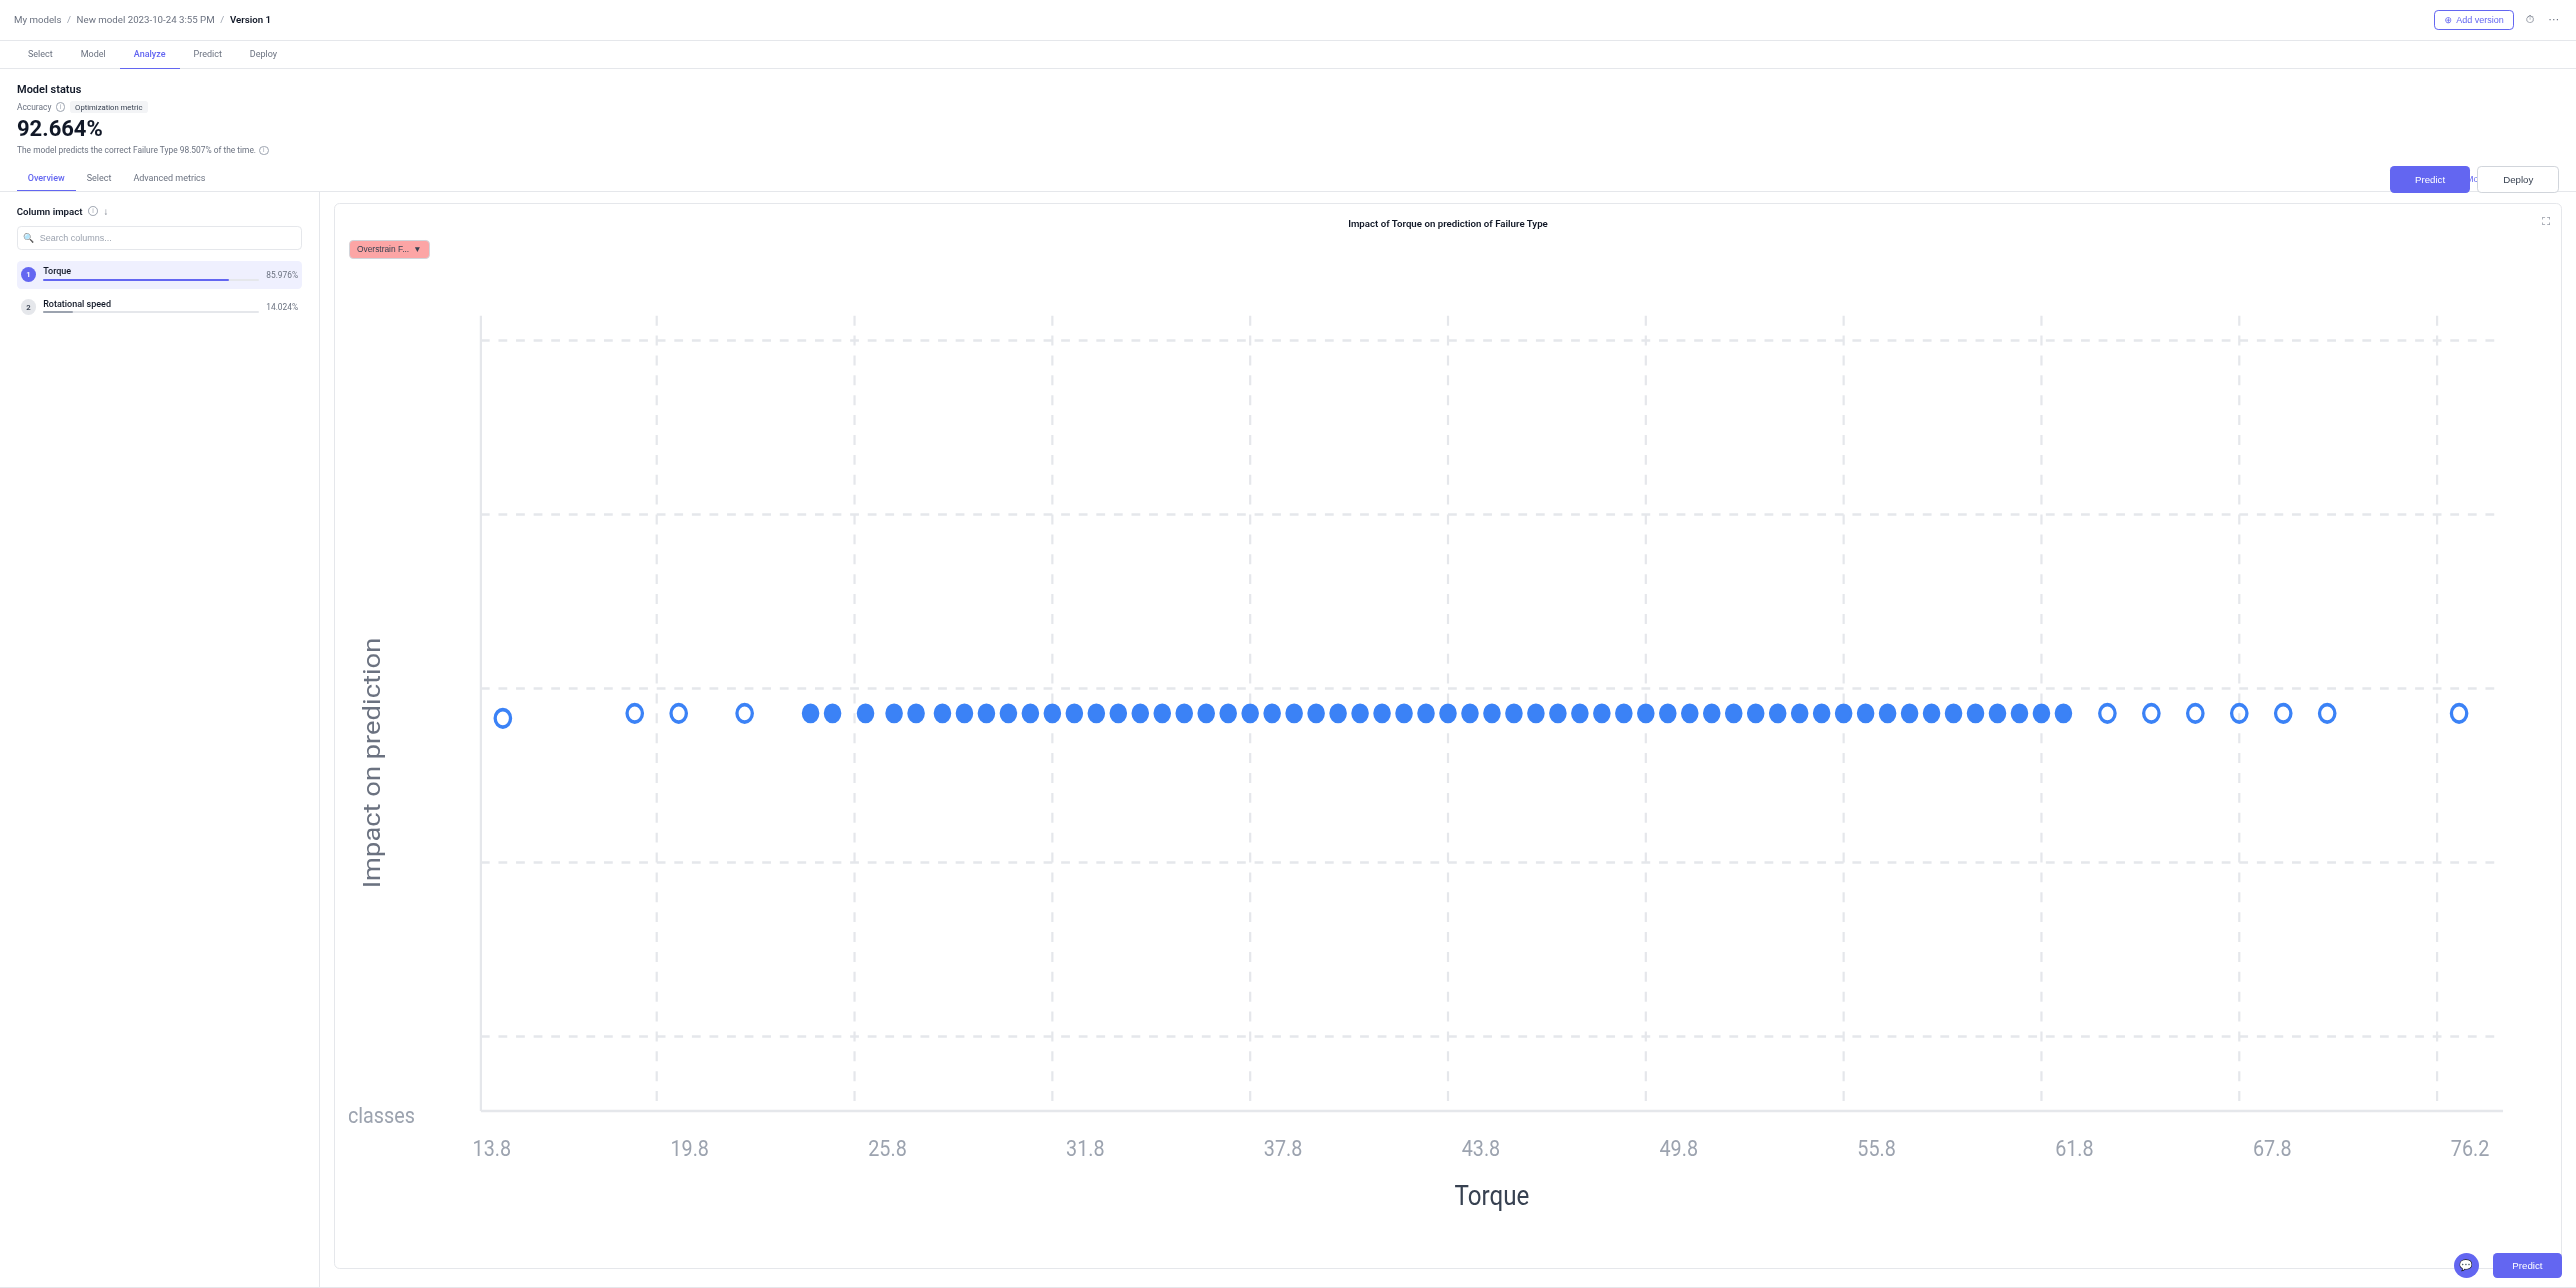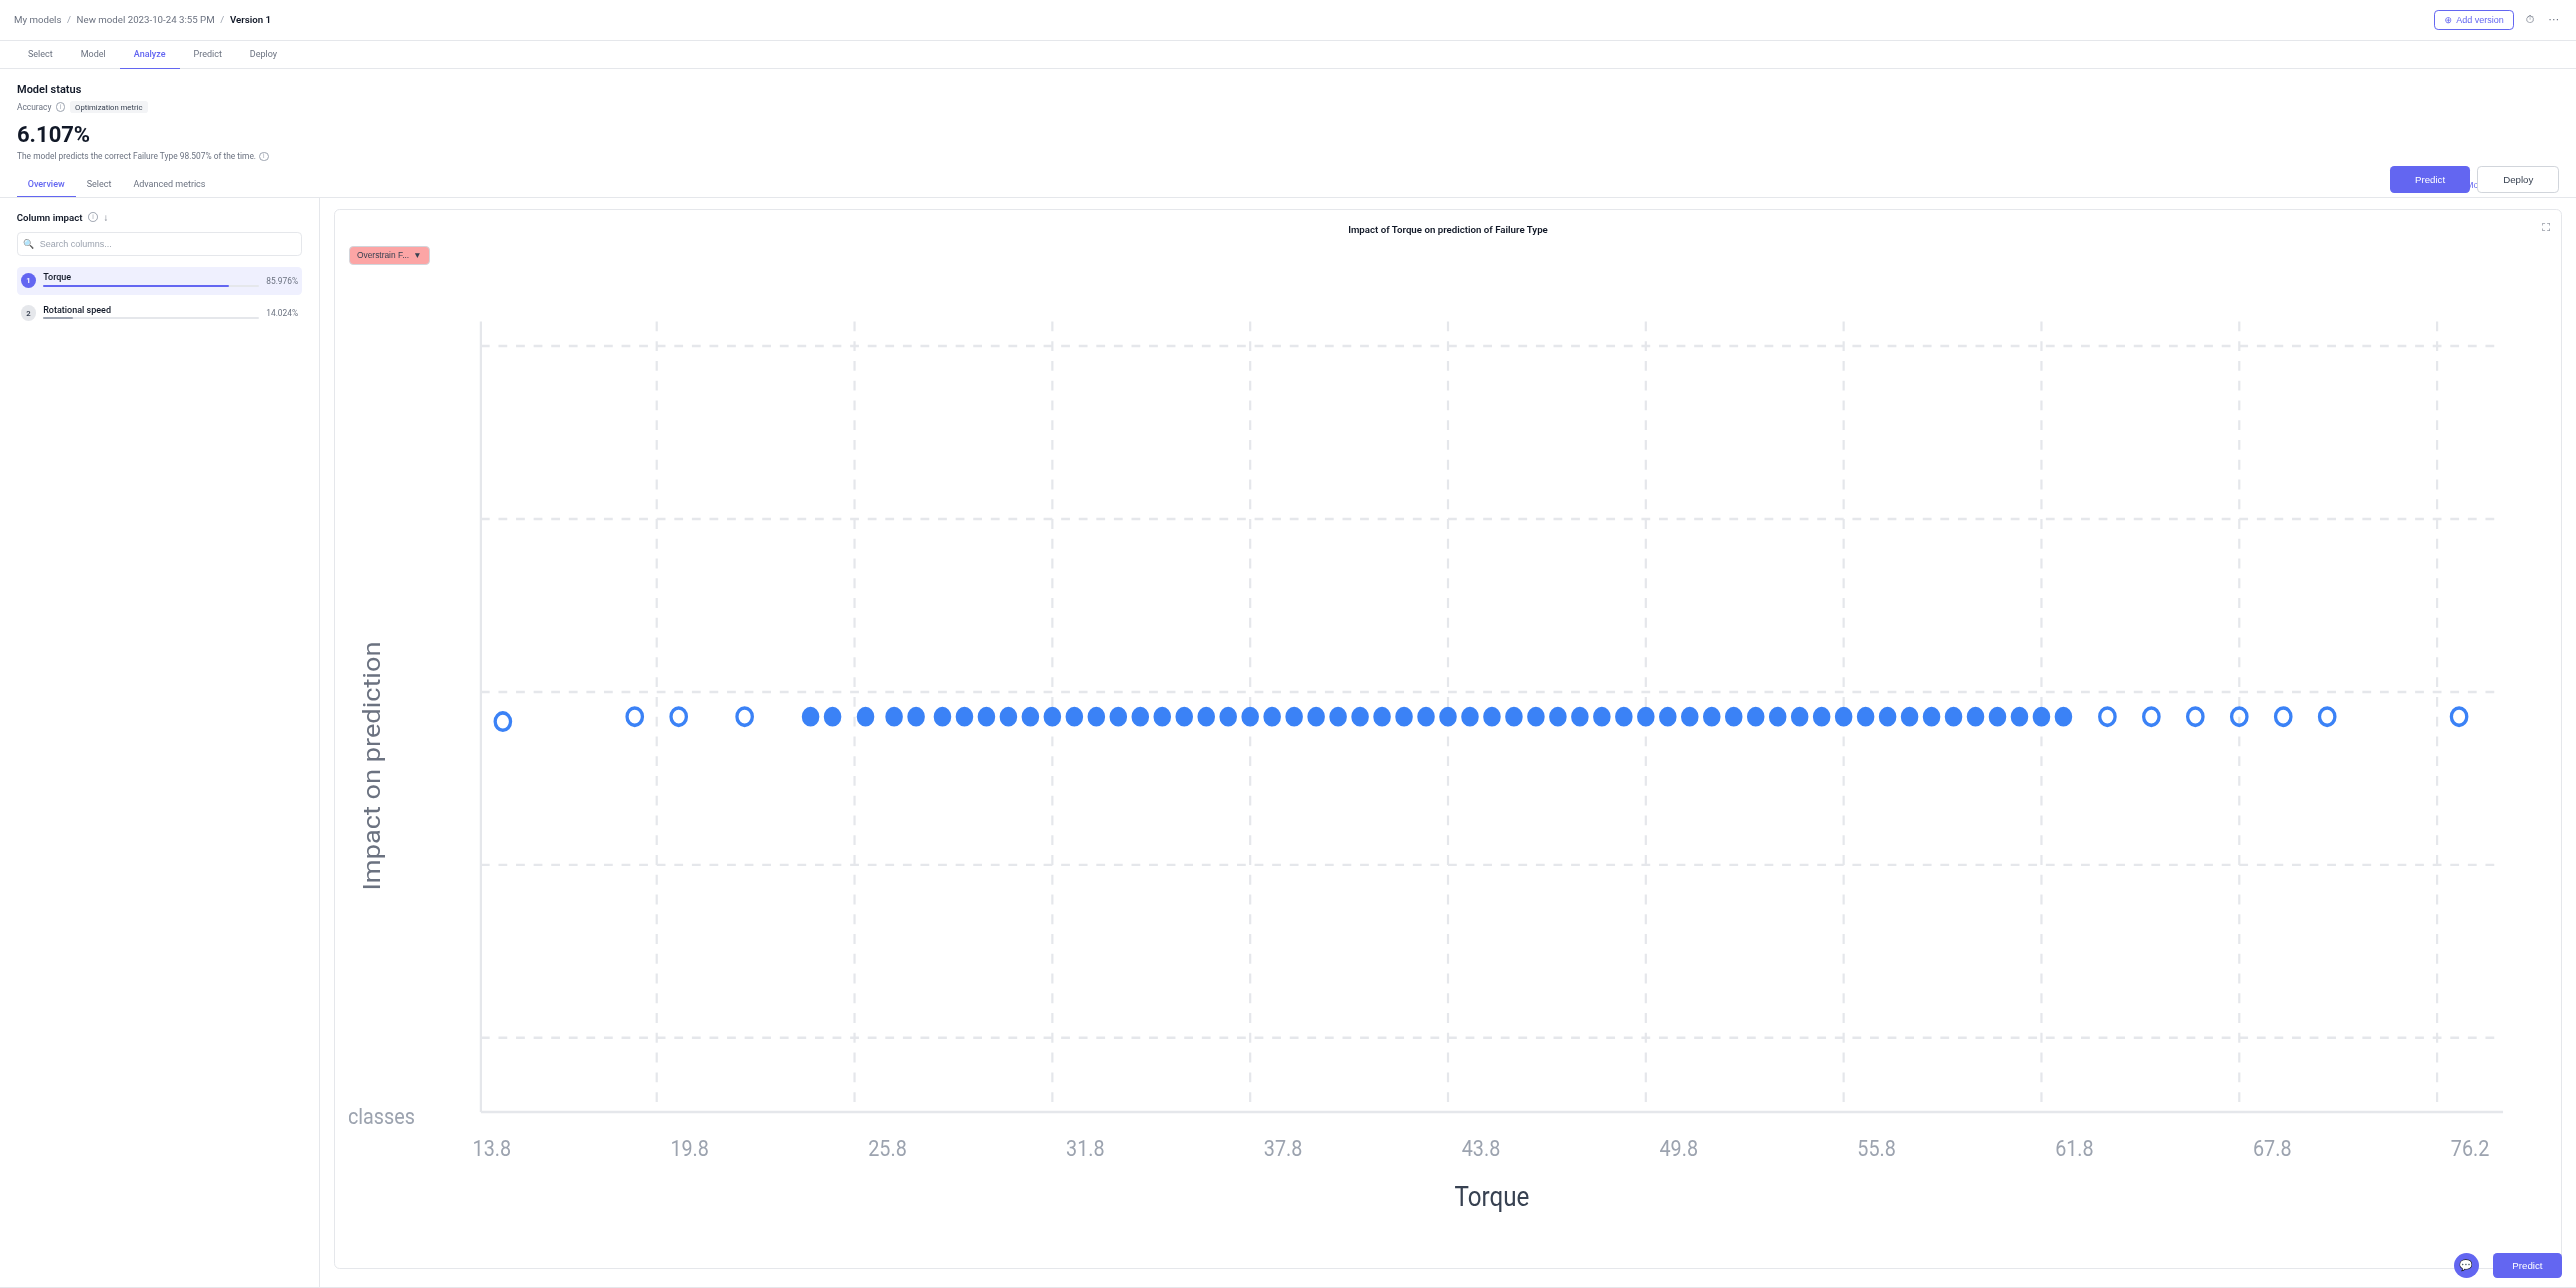--- a/index.html
+++ b/index.html
@@ -19,21 +19,21 @@
     .nav-tabs { display: flex; gap: 0; border-bottom: 0.7px solid #e5e7eb; padding: 0 14px; }
     .nav-tab { padding: 8.4px 14px; font-size: 9px; color: #6b7280; cursor: pointer; border-bottom: 1.4px solid transparent; margin-bottom: -0.7px; }
     .nav-tab.active { color: #6366f1; border-bottom-color: #6366f1; font-weight: 500; }
     
     
     .main { display: flex; flex-direction: column; height: calc(100vh - 70px); }
     
     
     .model-status { padding: 14px 17px 11px; }
     .model-status-title { font-size: 11px; font-weight: 600; color: #111827; margin-bottom: 5.6px; }
-    .accuracy-label { display: flex; align-items: center; gap: 4.2px; font-size: 8.4px; color: #6b7280; margin-bottom: 9px; }
+    .accuracy-label { display: flex; align-items: center; gap: 4.2px; font-size: 8.4px; color: #6b7280; margin-bottom: 3px; }
     .accuracy-value { font-size: 22px; font-weight: 700; color: #111827; margin-bottom: 4.2px; }
     .accuracy-desc { font-size: 8.4px; color: #6b7280; display: flex; align-items: center; gap: 2.8px; }
     .info-icon { width: 9.7px; height: 9.7px; border-radius: 50%; border: 0.7px solid #9ca3af; display: inline-flex; align-items: center; justify-content: center; font-size: 6.3px; color: #9ca3af; cursor: pointer; }
     .optimization-badge { background: #f3f4f6; color: #374151; padding: 1.4px 5.6px; border-radius: 2.8px; font-size: 7.7px; }
     
     
     .model-actions { position: absolute; top: 97px; right: 16.7px; display: flex; gap: 7px; }
     .predict-btn { background: #6366f1; color: #fff; border: none; padding: 7px 25px; border-radius: 4.2px; cursor: pointer; font-size: 9.7px; font-weight: 500; }
     .deploy-btn { background: #fff; color: #374151; border: 0.7px solid #d1d5db; padding: 7px 25px; border-radius: 4.2px; cursor: pointer; font-size: 9.7px; }
     
@@ -123,21 +123,21 @@
 
 <div class="main">
 
   <div class="model-status relative">
     <div class="model-status-title">Model status</div>
     <div class="accuracy-label">
       <span>Accuracy</span>
       <span class="info-icon">i</span>
       <span class="optimization-badge">Optimization metric</span>
     </div>
-    <div class="accuracy-value">6.107%</div>
+    <div class="accuracy-value">92.664%</div>
     <div class="accuracy-desc">
       <span>The model predicts the correct Failure Type 98.507% of the time.</span>
       <span class="info-icon">i</span>
     </div>
 
     <div class="model-actions">
       <button class="predict-btn">Predict</button>
       <button class="deploy-btn">Deploy</button>
     </div>
   </div>

